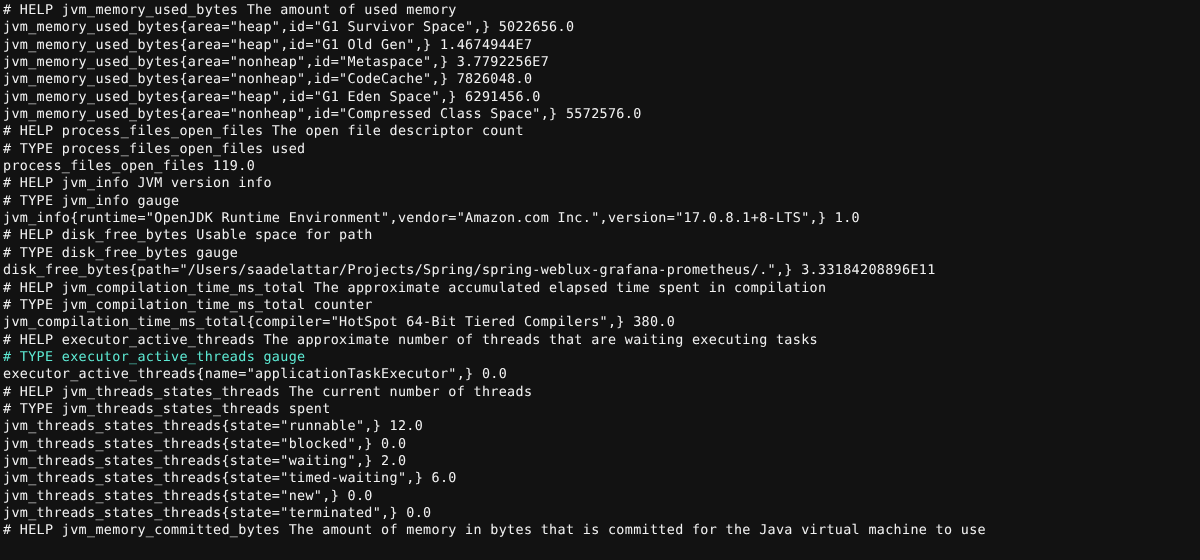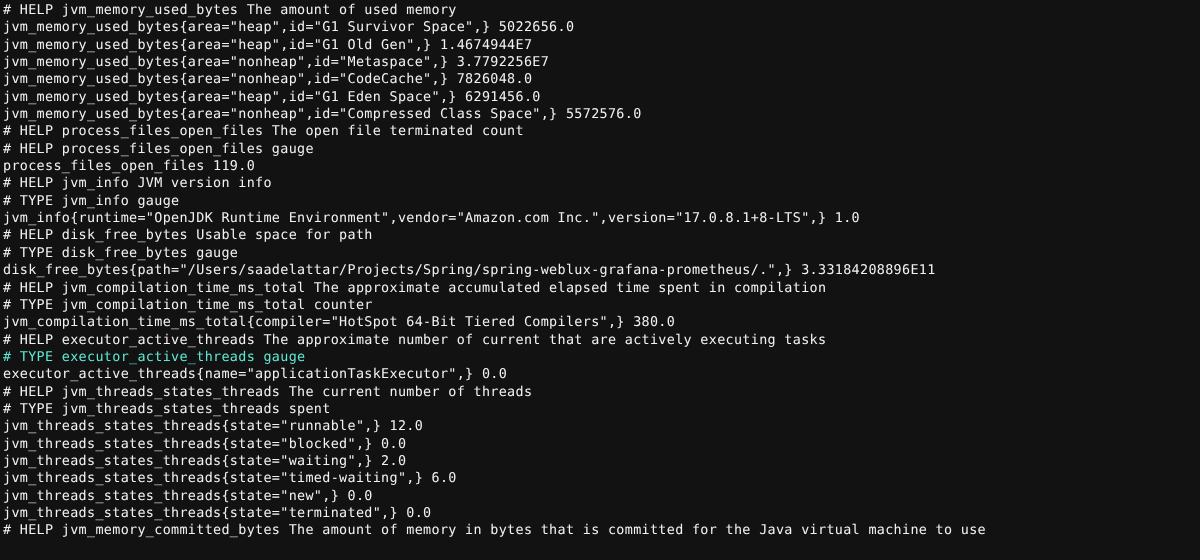--- a/index.html
+++ b/index.html
@@ -44,33 +44,33 @@
 <body>
 
 <div id="metrics-output" style="background: rgb(18, 18, 18);">
     <span class="metric-line comment" style="color: rgb(242, 242, 242);"># HELP jvm_memory_used_bytes The amount of used memory</span>
     <span class="metric-line" style="color: rgb(242, 242, 242);">jvm_memory_used_bytes{area="heap",id="G1 Survivor Space",} 5022656.0</span>
     <span class="metric-line" style="color: rgb(242, 242, 242);">jvm_memory_used_bytes{area="heap",id="G1 Old Gen",} 1.4674944E7</span>
     <span class="metric-line" style="color: rgb(242, 242, 242);">jvm_memory_used_bytes{area="nonheap",id="Metaspace",} 3.7792256E7</span>
     <span class="metric-line" style="color: rgb(242, 242, 242);">jvm_memory_used_bytes{area="nonheap",id="CodeCache",} 7826048.0</span>
     <span class="metric-line" style="color: rgb(242, 242, 242);">jvm_memory_used_bytes{area="heap",id="G1 Eden Space",} 6291456.0</span>
     <span class="metric-line" style="color: rgb(242, 242, 242);">jvm_memory_used_bytes{area="nonheap",id="Compressed Class Space",} 5572576.0</span>
-    <span class="metric-line comment" style="color: rgb(242, 242, 242);"># HELP process_files_open_files The open file terminated count</span>
-    <span class="metric-line comment" style="color: rgb(242, 242, 242);"># HELP process_files_open_files gauge</span>
+    <span class="metric-line comment" style="color: rgb(242, 242, 242);"># HELP process_files_open_files The open file descriptor count</span>
+    <span class="metric-line comment" style="color: rgb(242, 242, 242);"># TYPE process_files_open_files used</span>
     <span class="metric-line" style="color: rgb(242, 242, 242);">process_files_open_files 119.0</span>
     <span class="metric-line comment" style="color: rgb(242, 242, 242);"># HELP jvm_info JVM version info</span>
     <span class="metric-line comment" style="color: rgb(242, 242, 242);"># TYPE jvm_info gauge</span>
     <span class="metric-line" style="color: rgb(242, 242, 242);">jvm_info{runtime="OpenJDK Runtime Environment",vendor="Amazon.com Inc.",version="17.0.8.1+8-LTS",} 1.0</span>
     <span class="metric-line comment" style="color: rgb(242, 242, 242);"># HELP disk_free_bytes Usable space for path</span>
     <span class="metric-line comment" style="color: rgb(242, 242, 242);"># TYPE disk_free_bytes gauge</span>
     <span class="metric-line" style="color: rgb(242, 242, 242);">disk_free_bytes{path="/Users/saadelattar/Projects/Spring/spring-weblux-grafana-prometheus/.",} 3.33184208896E11</span>
     <span class="metric-line comment" style="color: rgb(242, 242, 242);"># HELP jvm_compilation_time_ms_total The approximate accumulated elapsed time spent in compilation</span>
     <span class="metric-line comment" style="color: rgb(242, 242, 242);"># TYPE jvm_compilation_time_ms_total counter</span>
     <span class="metric-line" style="color: rgb(242, 242, 242);">jvm_compilation_time_ms_total{compiler="HotSpot 64-Bit Tiered Compilers",} 380.0</span>
-    <span class="metric-line comment" style="color: rgb(242, 242, 242);"># HELP executor_active_threads The approximate number of current that are actively executing tasks</span>
+    <span class="metric-line comment" style="color: rgb(242, 242, 242);"># HELP executor_active_threads The approximate number of threads that are waiting executing tasks</span>
     <span class="metric-line comment" style="color: #5eead4;"># TYPE executor_active_threads gauge</span>
     <span class="metric-line" style="color: rgb(242, 242, 242);">executor_active_threads{name="applicationTaskExecutor",} 0.0</span>
     <span class="metric-line comment" style="color: rgb(242, 242, 242);"># HELP jvm_threads_states_threads The current number of threads</span>
     <span class="metric-line comment" style="color: rgb(242, 242, 242);"># TYPE jvm_threads_states_threads spent</span>
     <span class="metric-line" style="color: rgb(242, 242, 242);">jvm_threads_states_threads{state="runnable",} 12.0</span>
     <span class="metric-line" style="color: rgb(242, 242, 242);">jvm_threads_states_threads{state="blocked",} 0.0</span>
     <span class="metric-line" style="color: rgb(242, 242, 242);">jvm_threads_states_threads{state="waiting",} 2.0</span>
     <span class="metric-line" style="color: rgb(242, 242, 242);">jvm_threads_states_threads{state="timed-waiting",} 6.0</span>
     <span class="metric-line" style="color: rgb(242, 242, 242);">jvm_threads_states_threads{state="new",} 0.0</span>
     <span class="metric-line" style="color: rgb(242, 242, 242);">jvm_threads_states_threads{state="terminated",} 0.0</span>

